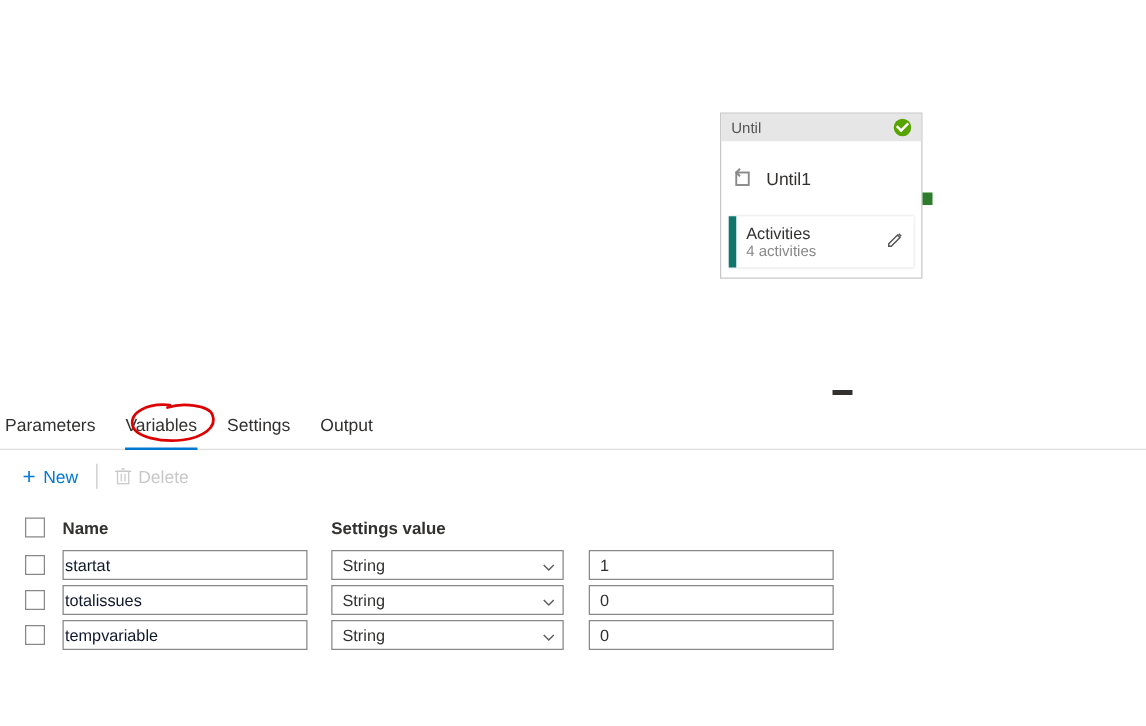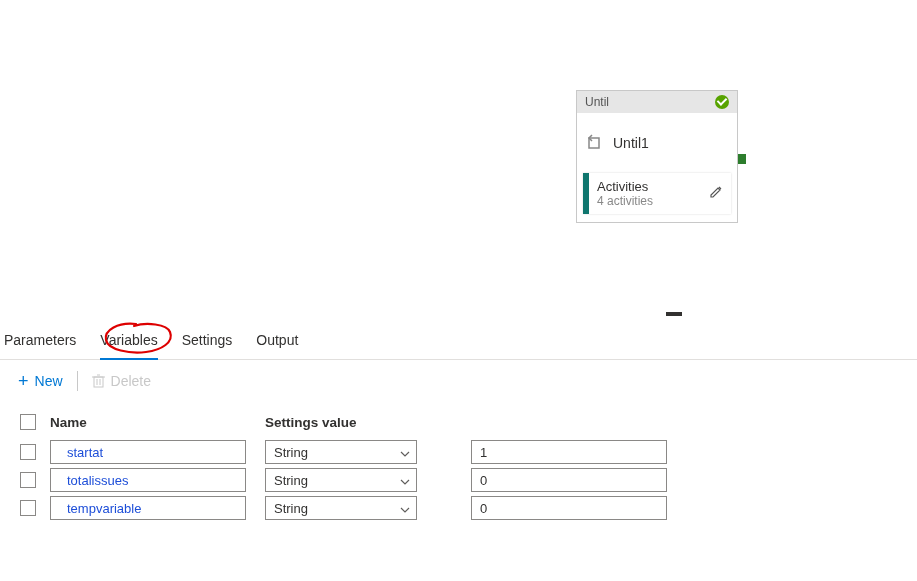--- a/index.html
+++ b/index.html
@@ -185,27 +185,27 @@
       width: 16px;
       height: 16px;
       border: 1px solid #8a8886;
       background: #fff;
       cursor: pointer;
     }
     .text-input {
       width: 196px;
       height: 24px;
       border: 1px solid #8a8886;
-      padding: 2px 16px;
+      padding: 2px 1px;
       font-size: 13px;
       font-family: inherit;
-      color: #1d4ed8;
+      color: #0f172a;
     }
     .select-wrap {
-      width: 152px;
+      width: 186px;
       height: 24px;
       border: 1px solid #8a8886;
       display: flex;
       align-items: center;
       justify-content: space-between;
       padding: 0 6px 0 8px;
       font-size: 13px;
       cursor: pointer;
       background: #fff;
     }

